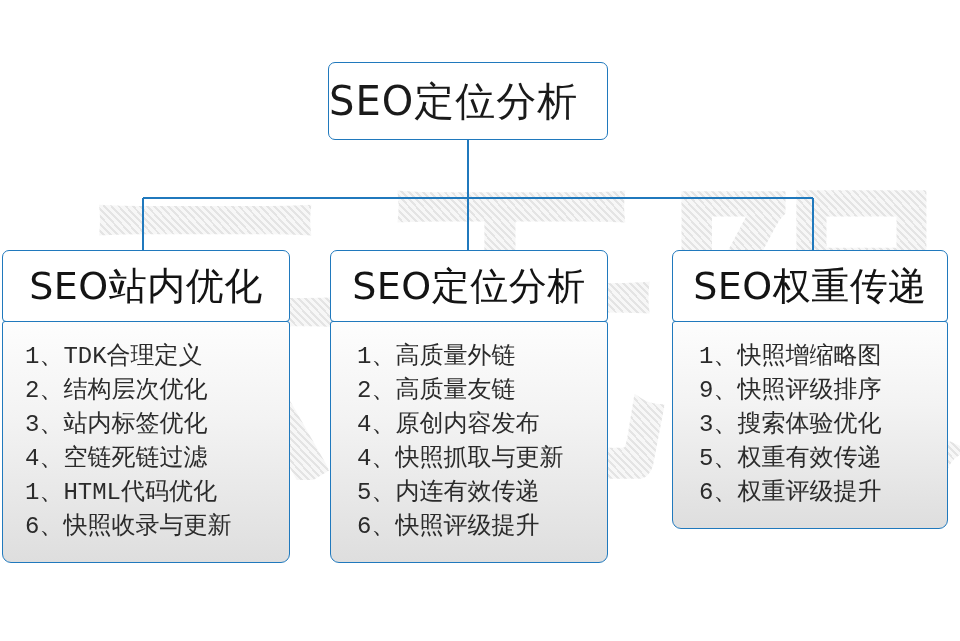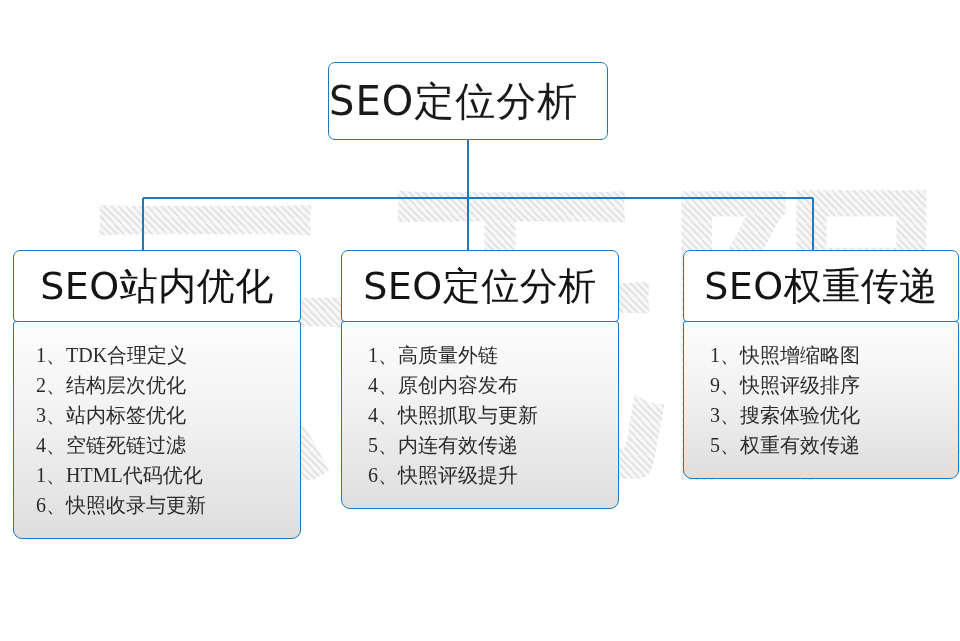--- a/index.html
+++ b/index.html
@@ -88,21 +88,20 @@
     font-size: 40px;
     color: #1a1a1a;
     letter-spacing: 1px;
     font-family: "DejaVu Sans", sans-serif;
   }
 
   .column {
     position: absolute;
     z-index: 2;
     box-sizing: border-box;
-    margin-left: 11px;
   }
   .col-head {
     box-sizing: border-box;
     width: 100%;
     height: 72px;
     border: 1.4px solid #2079bd;
     border-radius: 7px 7px 4px 4px;
     background: #ffffff;
     display: flex;
     align-items: center;
@@ -123,26 +122,26 @@
     border-radius: 3px 3px 9px 9px;
     background: linear-gradient(to bottom, #fdfdfd 0%, #f3f3f3 40%, #e8e8e8 72%, #dedede 100%);
     padding: 18px 0 18px 0;
   }
   .col-body ul {
     list-style: none;
     margin: 0;
     padding: 0;
   }
   .col-body li {
-    font-size: 20px;
+    font-size: 24px;
     color: #2b2b2b;
     line-height: 1.0;
     padding: 5px 0 5px 0;
     white-space: nowrap;
-    font-family: Liberation Serif, serif;
+    font-family: Liberation Mono, monospace;
   }
 
   
   #col-0 { left: 2px;   top: 250px; width: 288px; }
   #col-1 { left: 330px; top: 250px; width: 278px; }
   #col-2 { left: 672px; top: 250px; width: 276px; }
 
   #col-0 .col-body li { padding-left: 22px; }
   #col-1 .col-body li { padding-left: 26px; }
   #col-2 .col-body li { padding-left: 26px; }
@@ -191,35 +190,37 @@
     </div>
   </div>
 
   <div class="column" id="col-1">
     <div class="col-head">
       <span class="col-head-title">SEO定位分析</span>
     </div>
     <div class="col-body">
       <ul>
         <li>1、高质量外链</li>
+        <li>2、高质量友链</li>
         <li>4、原创内容发布</li>
         <li>4、快照抓取与更新</li>
         <li>5、内连有效传递</li>
         <li>6、快照评级提升</li>
       </ul>
     </div>
   </div>
 
   <div class="column" id="col-2">
     <div class="col-head">
       <span class="col-head-title">SEO权重传递</span>
     </div>
     <div class="col-body">
       <ul>
         <li>1、快照增缩略图</li>
         <li>9、快照评级排序</li>
         <li>3、搜索体验优化</li>
         <li>5、权重有效传递</li>
+        <li>6、权重评级提升</li>
       </ul>
     </div>
   </div>
 
 </div>
 
 </body></html>

